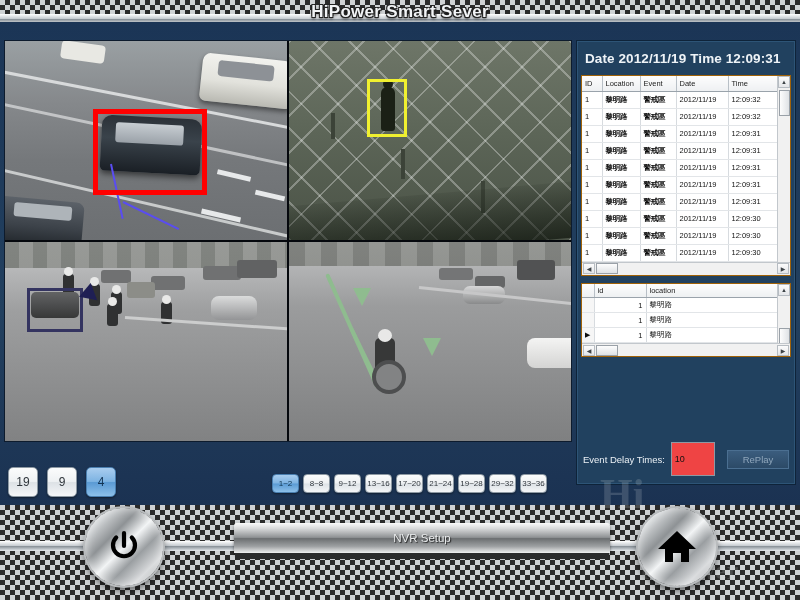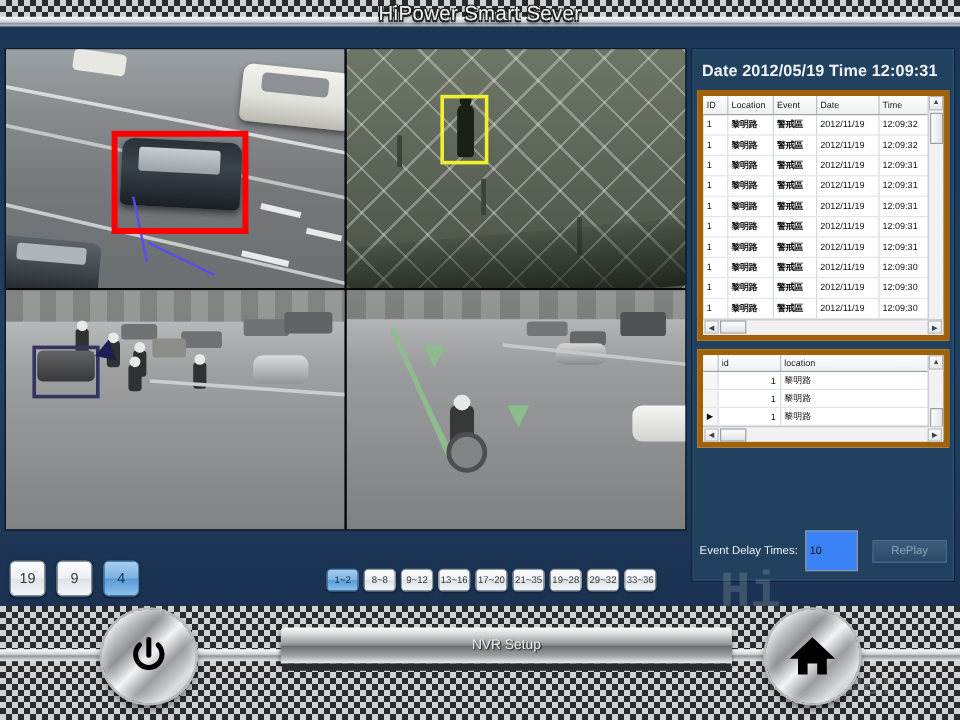--- a/index.html
+++ b/index.html
@@ -30,21 +30,21 @@
   }
   .mesh-top::after { bottom: -2px; }
   .mesh-bottom::after { top: 36px; }
 
   .title-bar {
     position: absolute; top: 0; left: 0; width: 800px; height: 24px;
     display: flex; align-items: center; justify-content: center;
     z-index: 5;
   }
   .title-text {
-    font-size: 17px; font-weight: normal; letter-spacing: .3px;
+    font-size: 17px; font-weight: bold; letter-spacing: .3px;
     color: #f2f4f6;
     text-shadow: 1px 1px 0 #222, -1px 1px 0 #222, 1px -1px 0 #222, -1px -1px 0 #222,
                  0 2px 3px rgba(0,0,0,.8);
     background: linear-gradient(to bottom, #ffffff 0%, #e9edf1 45%, #9aa2aa 55%, #f2f5f8 100%);
     -webkit-background-clip: text;
     padding: 0 10px;
   }
 
   
   .app-body {
@@ -233,21 +233,21 @@
     border: 1px solid #0e2339;
     box-shadow: inset 0 0 0 1px #2d5476;
   }
   .datetime {
     color: #eef3f7; font-size: 13.5px; font-weight: bold;
     padding: 10px 0 9px 8px; letter-spacing: .1px; white-space: nowrap;
   }
 
   .grid-wrap {
     margin: 0 4px; background: #fff;
-    border: 5px solid #a16207;
+    border: 1px solid #a16207;
     position: relative;
   }
   table.grid { border-collapse: collapse; width: 100%; table-layout: fixed; font-size: 7.5px; }
   table.grid th {
     background: linear-gradient(to bottom,#fdfdfd,#eef0f2);
     border-right: 1px solid #b8bfc6; border-bottom: 1px solid #9aa3ab;
     font-weight: normal; text-align: left; padding: 2px 3px; color: #1b1b1b;
     height: 15px;
   }
   table.grid td {
@@ -300,21 +300,21 @@
   }
   td.sel-col { width: 12px; background:#f6f6f6; text-align:center; font-size:7px; color:#222; }
   td.num { text-align: right; }
 
   .delay-row {
     position: absolute; bottom: 8px; left: 6px; right: 6px;
     display: flex; align-items: center; gap: 6px;
   }
   .delay-label { color:#eaf0f5; font-size: 9.5px; white-space: nowrap; }
   .delay-input {
-    width: 44px; height: 17px; background:#3b82f6; border:1px solid #8d99a4;
+    width: 44px; height: 17px; background:#ef4444; border:1px solid #8d99a4;
     font-size: 9px; color:#111; padding: 16px 3px; font-family:"Liberation Sans",sans-serif;
   }
   .replay-btn {
     margin-left: auto; width: 62px; height: 19px;
     background: linear-gradient(to bottom,#3b5d7e,#2c4a67);
     border: 1px solid #4b6f91; color: #8fa6bb; font-size: 9.5px;
     display:flex; align-items:center; justify-content:center;
   }
 
   
@@ -375,21 +375,21 @@
     box-shadow: 0 0 0 2px #b9bcbe, 0 4px 8px rgba(0,0,0,.65),
                 inset 0 0 10px rgba(255,255,255,.55);
     display:flex; align-items:center; justify-content:center;
     z-index: 7;
   }
   .btn-power { top: 508px; left: 85px; }
   .btn-home  { top: 508px; left: 638px; }
 
   .wm {
     position: absolute; z-index: 4; color: rgba(220,225,230,.18);
-    font-size: 42px; font-weight: bold; font-family:Liberation Mono, monospace;
+    font-size: 42px; font-weight: bold; font-family:Liberation Serif, serif;
   }
   .wm1 { top: 470px; left: 600px; }
   .wm2 { top: 556px; left: 640px; font-size: 26px; }
 </style>
 </head>
 <body>
 
 <div class="mesh mesh-top"></div>
 
 <div class="title-bar">
@@ -454,21 +454,21 @@
       <div class="traj-green" style="top:84px;left:62px;width:70px;transform:rotate(64deg);"></div>
       <div class="arrow-green" style="top:46px;left:64px;"></div>
       <div class="arrow-green" style="top:96px;left:134px;"></div>
       <div class="motorbike-big"></div>
       <div class="median" style="top:44px;left:130px;width:160px;height:3px;transform:rotate(6deg);"></div>
     </div>
   </div>
 
   <div class="side-panel">
 
-    <div class="datetime">Date 2012/05/19 Time 12:09:31</div>
+    <div class="datetime">Date 2012/11/19 Time 12:09:31</div>
 
     <div class="grid-wrap">
       <div class="grid-body">
         <table class="grid">
           <thead>
             <tr>
               <th style="width:20px">ID</th>
               <th style="width:38px">Location</th>
               <th style="width:36px">Event</th>
               <th style="width:52px">Date</th>
@@ -612,21 +612,21 @@
       <div class="lbtn">9</div>
       <div class="lbtn active">4</div>
     </div>
 
   <div class="page-btns" id="page-btns">
       <div class="pbtn active">1~2</div>
       <div class="pbtn">8~8</div>
       <div class="pbtn">9~12</div>
       <div class="pbtn">13~16</div>
       <div class="pbtn">17~20</div>
-      <div class="pbtn">21~35</div>
+      <div class="pbtn">21~24</div>
       <div class="pbtn">19~28</div>
       <div class="pbtn">29~32</div>
       <div class="pbtn">33~36</div>
     </div>
 
 </div>
 
 <div class="mesh mesh-bottom"></div>
 
 <div class="wm wm1">Hi</div>

